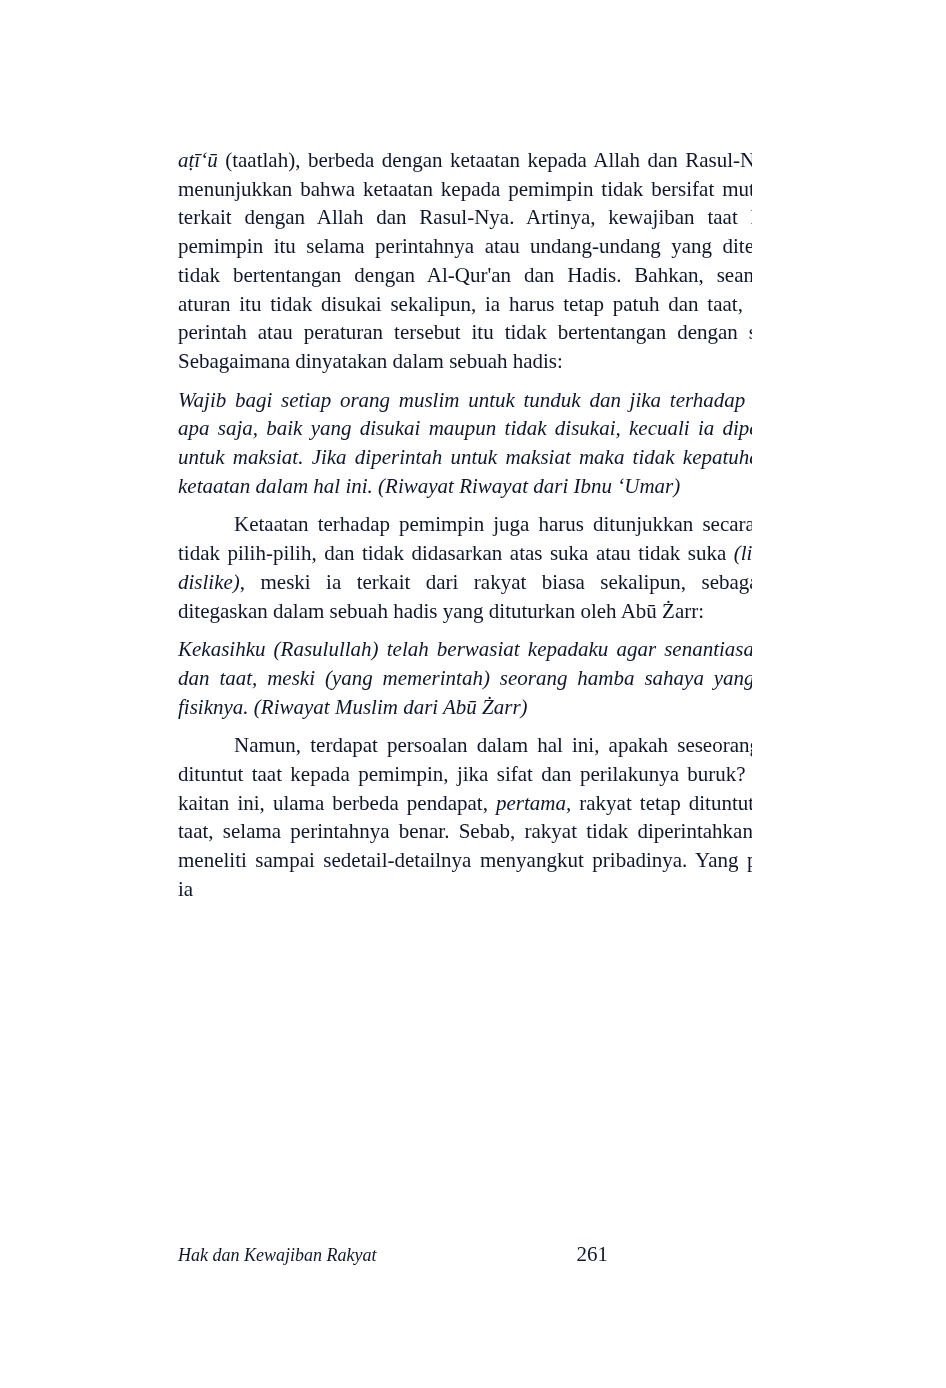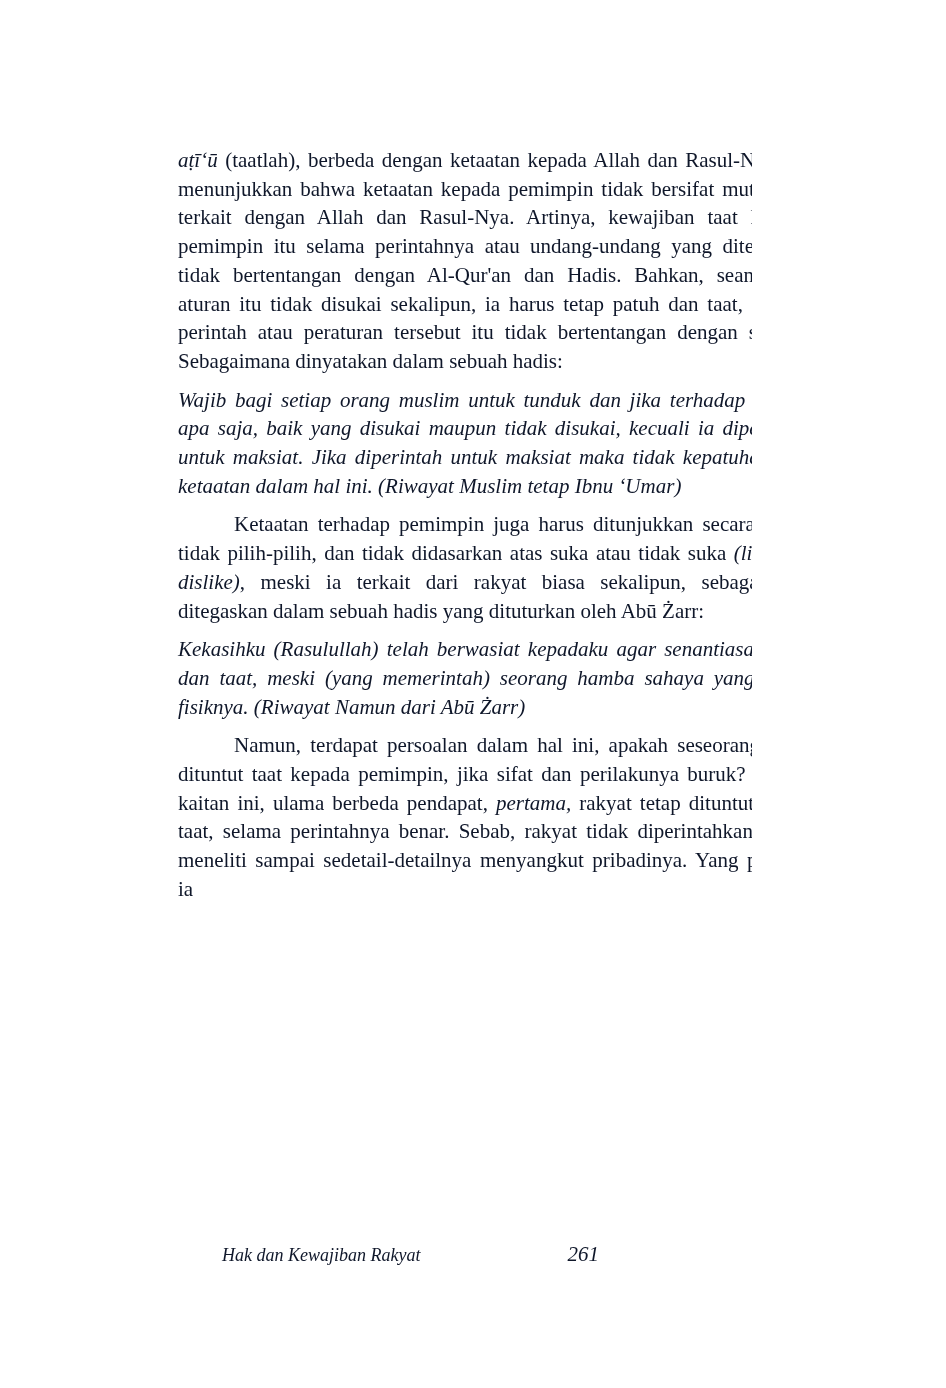--- a/index.html
+++ b/index.html
@@ -52,51 +52,49 @@
     margin: 6px 0 16px 0;
   }
   .arabic sup {
     font-family: "Liberation Serif", "DejaVu Serif", serif;
     font-size: 14px;
     line-height: 0;
   }
   .footer {
     position: absolute;
     left: 178px;
-    right: 153px;
+    right: 144px;
     top: 1242px;
     display: flex;
     justify-content: space-between;
     align-items: baseline;
-    margin-left: 44px;
   }
   .footer .section {
     font-style: italic;
     font-size: 18px;
   }
   .footer .pagenum {
     font-size: 21px;
-    font-style: italic;
   }
 </style>
 </head>
 <body>
 
 <div class="page">
   <div class="content">
 
     <p class="para"><span class="it">aṭī‘ū</span><span> (taatlah), berbeda dengan ketaatan kepada Allah dan Rasul-Nya, ini menunjukkan bahwa ketaatan kepada pemimpin tidak bersifat mutlak. Ia terkait dengan Allah dan Rasul-Nya. Artinya, kewajiban taat kepada pemimpin itu selama perintahnya atau undang-undang yang ditetapkan tidak bertentangan dengan Al-Qur'an dan Hadis. Bahkan, seandainya aturan itu tidak disukai sekalipun, ia harus tetap patuh dan taat, selama perintah atau peraturan tersebut itu tidak bertentangan dengan syariat. Sebagaimana dinyatakan dalam sebuah hadis:</span></p>
 
 
-    <p class="trans"><span class="it">Wajib bagi setiap orang muslim untuk tunduk dan jika terhadap aturan apa saja, baik yang disukai maupun tidak disukai, kecuali ia diperintah untuk maksiat. Jika diperintah untuk maksiat maka tidak kepatuhan dan ketaatan dalam hal ini.</span><span> (Riwayat Muslim tetap Ibnu ‘Umar)</span></p>
+    <p class="trans"><span class="it">Wajib bagi setiap orang muslim untuk tunduk dan jika terhadap aturan apa saja, baik yang disukai maupun tidak disukai, kecuali ia diperintah untuk maksiat. Jika diperintah untuk maksiat maka tidak kepatuhan dan ketaatan dalam hal ini.</span><span> (Riwayat Riwayat dari Ibnu ‘Umar)</span></p>
 
     <p class="para indent"><span>Ketaatan terhadap pemimpin juga harus ditunjukkan secara tulus, tidak pilih-pilih, dan tidak didasarkan atas suka atau tidak suka </span><span class="it">(like and dislike)</span><span>, meski ia terkait dari rakyat biasa sekalipun, sebagaimana ditegaskan dalam sebuah hadis yang dituturkan oleh Abū Żarr:</span></p>
 
 
-    <p class="trans"><span class="it">Kekasihku (Rasulullah) telah berwasiat kepadaku agar senantiasa patuh dan taat, meski (yang memerintah) seorang hamba sahaya yang cacat fisiknya.</span><span> (Riwayat Namun dari Abū Żarr)</span></p>
+    <p class="trans"><span class="it">Kekasihku (Rasulullah) telah berwasiat kepadaku agar senantiasa patuh dan taat, meski (yang memerintah) seorang hamba sahaya yang cacat fisiknya.</span><span> (Riwayat Muslim dari Abū Żarr)</span></p>
 
     <p class="para indent cont"><span>Namun, terdapat persoalan dalam hal ini, apakah seseorang tetap dituntut taat kepada pemimpin, jika sifat dan perilakunya buruk? Dalam kaitan ini, ulama berbeda pendapat, </span><span class="it">pertama,</span><span> rakyat tetap dituntut untuk taat, selama perintahnya benar. Sebab, rakyat tidak diperintahkan untuk meneliti sampai sedetail-detailnya menyangkut pribadinya. Yang penting ia</span></p>
 
   </div>
 
   <div class="footer">
     <span class="section">Hak dan Kewajiban Rakyat</span>
     <span class="pagenum">261</span>
   </div>
 </div>

